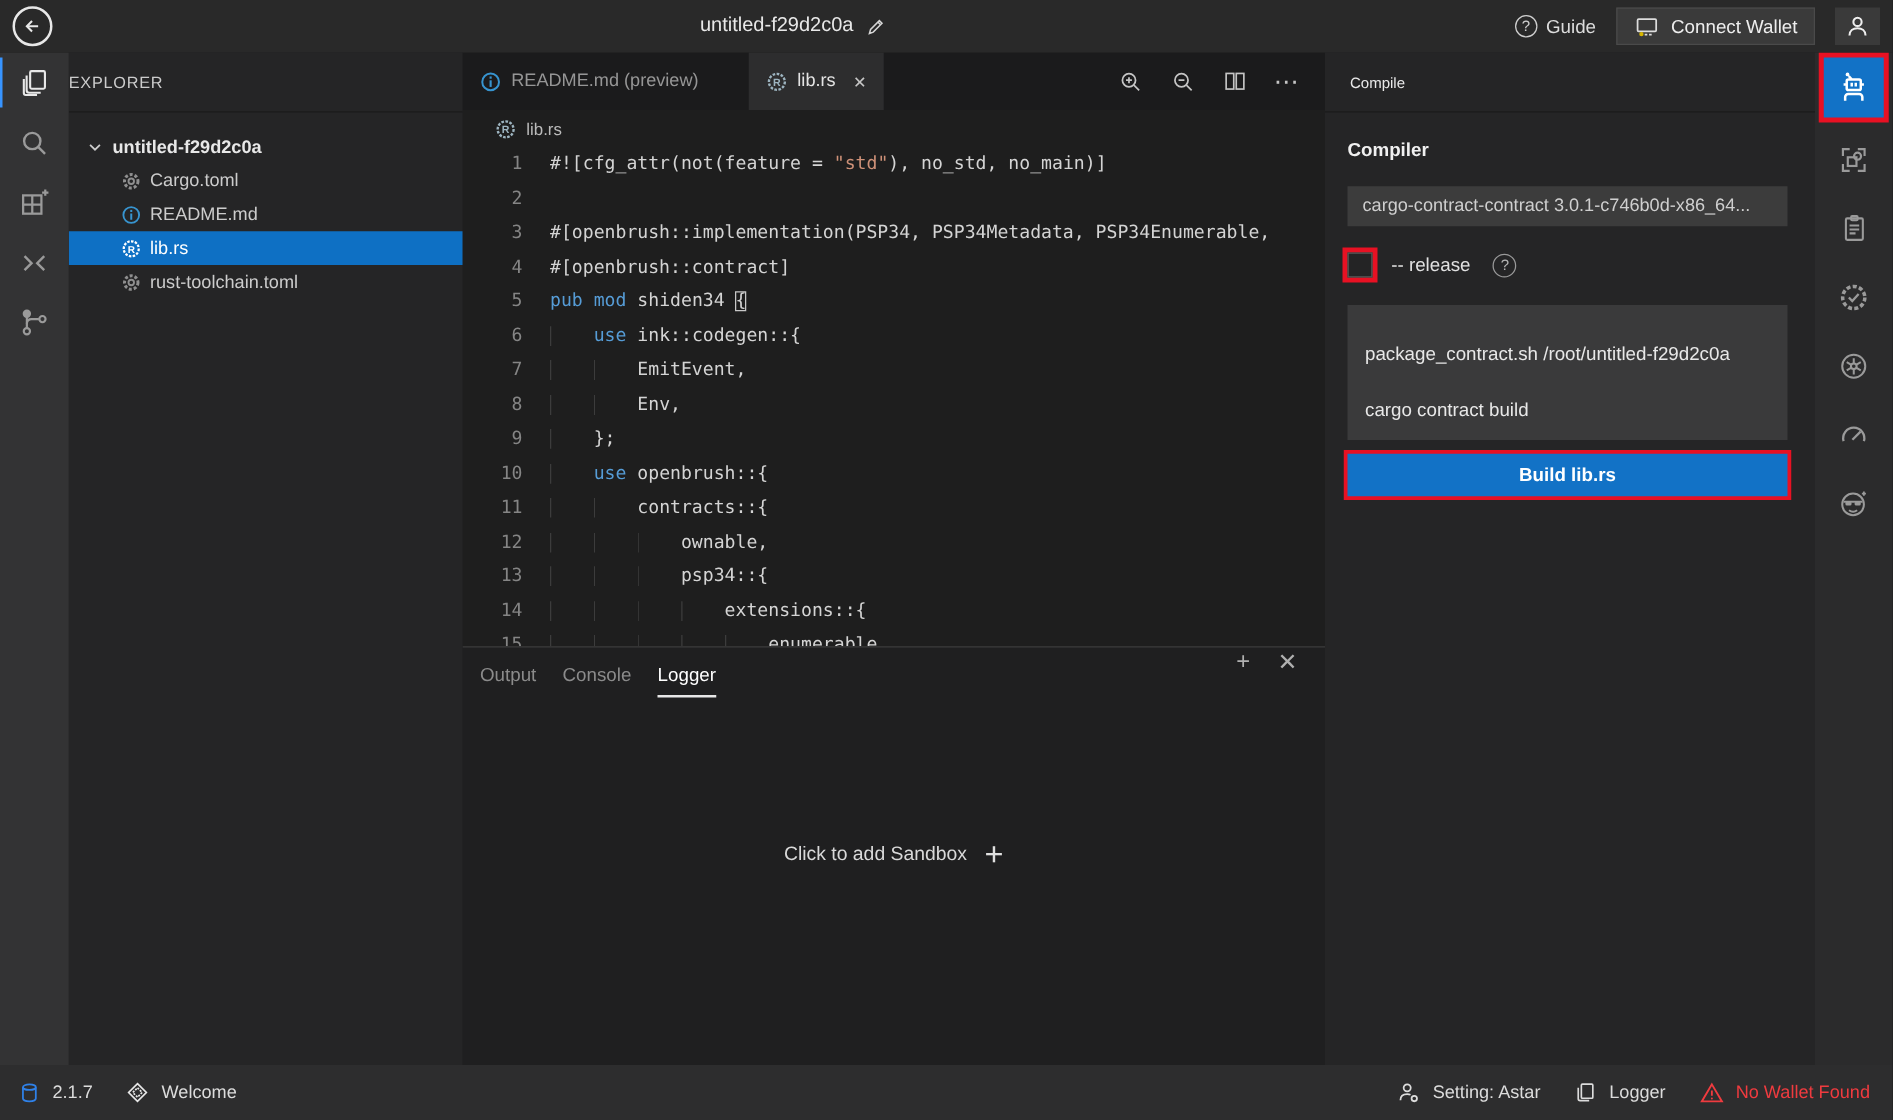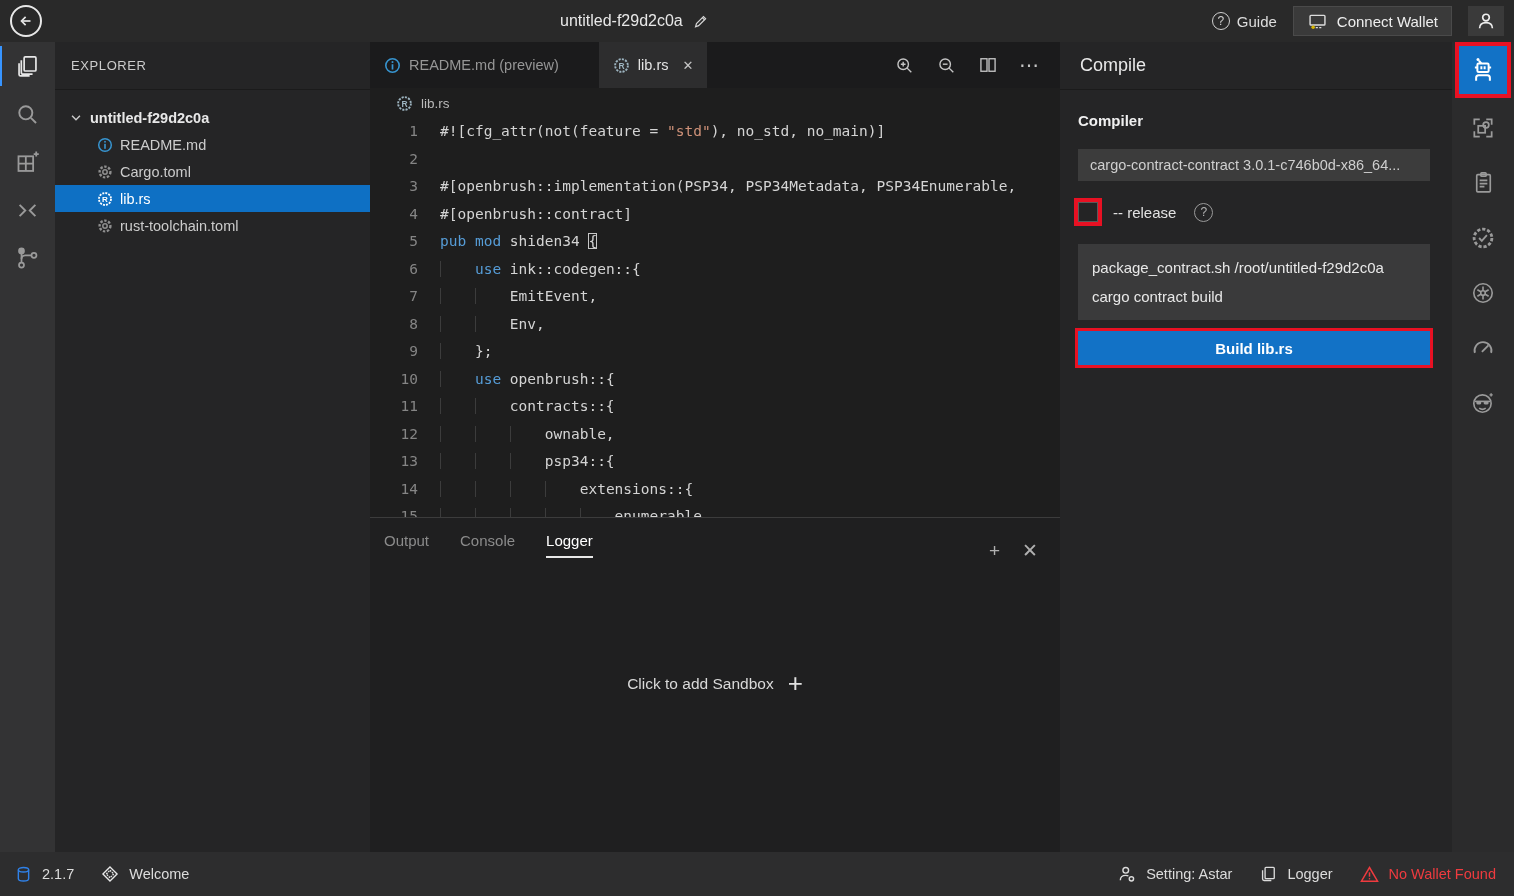--- a/index.html
+++ b/index.html
@@ -27,21 +27,21 @@
   .ab-item { width:55px; height:48px; display:flex; align-items:center; justify-content:center; cursor:pointer; position:relative; }
   .ab-item.active::before { content:""; position:absolute; left:0; top:4px; bottom:4px; width:2px; background:#3794ff; }
   #rightbar { position:absolute; right:0; top:42px; width:62px; height:810px; background:#2b2b2c; z-index:20;
     display:flex; flex-direction:column; align-items:center; }
   .rb-item { width:62px; height:55px; display:flex; align-items:center; justify-content:center; cursor:pointer; }
   #rb-active { width:48px; height:48px; background:#1272c6; margin:4px 0 6px 0; display:flex; align-items:center;
     justify-content:center; box-shadow:0 0 0 4px #e81123; cursor:pointer; }
 
   
   #sidebar { position:absolute; left:55px; top:42px; width:315px; height:810px; background:#252526; z-index:10; }
-  #explorer-header { height:48px; display:flex; align-items:center; padding-left:16px; font-size:13px;
+  #explorer-header { height:48px; display:flex; align-items:center; font-size:13px;
     letter-spacing:.6px; color:#cccccc; border-bottom:1px solid #1b1b1b; }
   #tree { padding-top:14px; }
   .tree-root { height:27px; display:flex; align-items:center; gap:7px; padding-left:14px; cursor:pointer; }
   .tree-root .lbl { font-size:14.5px; font-weight:bold; color:#e8e8e8; }
   .file-row { height:27px; display:flex; align-items:center; gap:7px; padding-left:42px; font-size:14.5px;
     color:#cccccc; cursor:pointer; }
   .file-row.selected { background:#0e70c4; color:#ffffff; }
 
   
   #editor { position:absolute; left:370px; top:42px; width:690px; height:810px; background:#1e1e1e; }
@@ -56,45 +56,45 @@
   #code { position:absolute; left:0; top:76px; right:0; bottom:335px; overflow:hidden; }
   .code-line { display:flex; height:27.5px; line-height:27.5px; font-family:"DejaVu Sans Mono","Liberation Mono",monospace; font-size:14.5px; }
   .ln { width:70px; text-align:right; color:#858585; flex:none; padding-right:22px; }
   .lt { white-space:pre; color:#d4d4d4; }
   .tok-p { color:#d4d4d4; } .tok-k { color:#569cd6; } .tok-s { color:#ce9178; }
   .tok-g { box-shadow:inset 1px 0 0 #3c3c3c; }
   .tok-cur { outline:1.5px solid #c8c8c8; outline-offset:-1px; }
 
   
   #panel { position:absolute; left:0; bottom:0; width:100%; height:335px; background:#1f1f20; border-top:1px solid #3c3c3c; }
-  #panel-tabs { height:44px; display:flex; align-items:flex-end; gap:31px; padding-left:14px; }
+  #panel-tabs { height:44px; display:flex; align-items:flex-start; gap:21px; padding-left:14px; }
   .ptab { font-size:15px; color:#8b8b8b; cursor:pointer; position:relative; height:100%; display:flex; align-items:center; }
   .ptab.active { color:#ffffff; }
   .ptab.active::after { content:""; position:absolute; left:0; right:0; bottom:4px; height:2px; background:#e7e7e7; }
   #panel-actions { margin-left:auto; display:flex; align-items:center; gap:22px; padding-right:22px; color:#b0b0b0; }
   #panel-actions .pa { font-size:19px; font-weight:200; cursor:pointer; }
   #sandbox-empty { position:absolute; left:0; right:0; top:150px; display:flex; align-items:center;
     justify-content:center; gap:14px; color:#d9d9d9; font-size:15.5px; cursor:pointer; }
   #sandbox-empty .bigplus { font-size:26px; font-weight:100; color:#e0e0e0; }
 
   
   #compile { position:absolute; left:1060px; top:42px; width:392px; height:810px; background:#252526; z-index:10; }
-  #compile-header { height:48px; display:flex; align-items:center; padding-left:20px; font-size:18px;
+  #compile-header { height:48px; display:flex; align-items:center; padding-left:20px; font-size:12px;
     color:#e9e9e9; border-bottom:1px solid #1b1b1b; }
   #compile-body { padding:22px 22px 0 18px; }
   .clabel { font-size:15px; font-weight:bold; color:#f0f0f0; }
   #compiler-select { margin-top:20px; height:32px; background:#3c3c3c; display:flex; align-items:center;
     padding:0 12px; font-size:14.5px; color:#cfcfcf; cursor:pointer; white-space:nowrap; overflow:hidden; }
   .chk-row { display:flex; align-items:center; gap:15px; margin-top:21px; }
   .chk { width:20px; height:20px; background:#242425; border:1px solid #5a5a5a; box-shadow:0 0 0 4px #e81123; cursor:pointer; }
   .chk-lbl { font-size:15px; color:#e2e2e2; }
   .help-circ { width:19px; height:19px; border:1.5px solid #9a9a9a; border-radius:50%; color:#b5b5b5;
     font-size:12px; display:flex; align-items:center; justify-content:center; margin-left:3px; cursor:pointer; }
   #cmd-box { margin-top:22px; background:#3a3a3b; padding:9px 14px; }
-  #cmd-box div { font-size:15px; color:#e8e8e8; line-height:29px; white-space:nowrap; overflow:hidden; }
+  #cmd-box div { font-size:15px; color:#e8e8e8; line-height:29px; white-space:nowrap; overflow:hidden;margin-top:16px; }
   #build-btn { margin-top:11px; height:34px; background:#1272c6; color:#ffffff; font-size:15px; font-weight:bold;
     display:flex; align-items:center; justify-content:center; box-shadow:0 0 0 3px #e81123; cursor:pointer; }
 
   
   #statusbar { position:absolute; left:0; bottom:0; width:1514px; height:44px; background:#2d2d2e; z-index:40;
     display:flex; align-items:center; padding:0 18px 0 14px; font-size:14.5px; color:#dcdcdc; }
   .sb-item { display:flex; align-items:center; gap:9px; margin-right:26px; cursor:pointer; }
   #sb-right { margin-left:auto; display:flex; align-items:center; }
   .sb-item.err { color:#ef3b3f; margin-right:0;text-align:right; }
 </style>
@@ -200,36 +200,36 @@
     <div class="tree-root">
       <span class="ic">
         <svg width="14" height="14" viewBox="0 0 16 16" fill="none" stroke="#cccccc" stroke-width="1.6">
             <path d="M3.5 5.5 l4.5 4.5 4.5-4.5"></path>
           </svg>
       </span>
       <span class="lbl">untitled-f29d2c0a</span>
     </div>
     <div class="file-row">
       <span class="ic">
+        <svg width="16" height="16" viewBox="0 0 16 16" fill="none" stroke="#8f8f8f">
+            <circle cx="8" cy="8" r="5.4" stroke-width="2.4" stroke-dasharray="2.4 1.6"></circle>
+            <circle cx="8" cy="8" r="2.2" stroke-width="1.5"></circle>
+          </svg>
+      </span>
+      <span>Cargo.toml</span>
+    </div>
+    <div class="file-row">
+      <span class="ic">
         <svg width="16" height="16" viewBox="0 0 16 16">
             <circle cx="8" cy="8" r="6.3" fill="none" stroke="#3794cf" stroke-width="1.5"></circle>
             <rect x="7.2" y="6.8" width="1.6" height="5" fill="#3794cf"></rect>
             <rect x="7.2" y="3.9" width="1.6" height="1.7" fill="#3794cf"></rect>
           </svg>
       </span>
       <span>README.md</span>
-    </div>
-    <div class="file-row">
-      <span class="ic">
-        <svg width="16" height="16" viewBox="0 0 16 16" fill="none" stroke="#8f8f8f">
-            <circle cx="8" cy="8" r="5.4" stroke-width="2.4" stroke-dasharray="2.4 1.6"></circle>
-            <circle cx="8" cy="8" r="2.2" stroke-width="1.5"></circle>
-          </svg>
-      </span>
-      <span>Cargo.toml</span>
     </div>
     <div class="file-row selected">
       <span class="ic">
         <svg width="16" height="16" viewBox="0 0 16 16">
             <circle cx="8" cy="8" r="6" fill="none" stroke="#ffffff" stroke-width="1.8" stroke-dasharray="2 1.1"></circle>
             <text x="8" y="11" text-anchor="middle" font-size="8" font-weight="bold" fill="#ffffff" font-family="Liberation Sans, sans-serif">R</text>
           </svg>
       </span>
       <span>lib.rs</span>
     </div>

